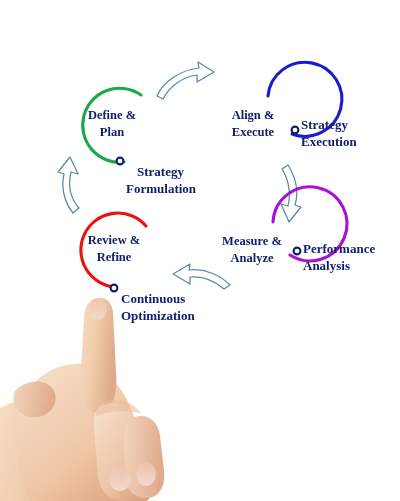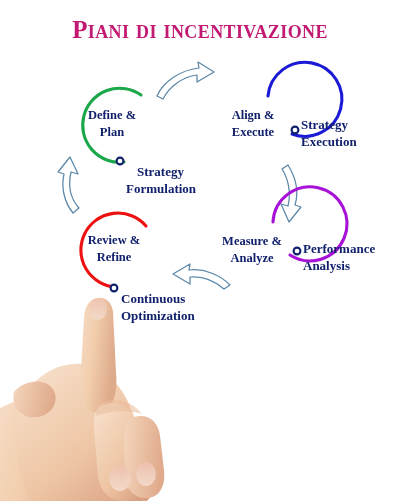--- a/index.html
+++ b/index.html
@@ -45,21 +45,20 @@
   }
   .ring{fill:none;stroke-linecap:round;}
   .marker-ring{fill:#ffffff;stroke:#12216b;stroke-width:2.1;}
   .flow-arrow{fill:#ffffff;stroke:#5b87a8;stroke-width:1.25;stroke-linejoin:round;}
 </style>
 </head>
 <body>
 
 <div id="stage">
 
-  <div id="diagram-title">Piani di incentivazione</div>
 
   <svg id="canvas" viewBox="0 0 400 501">
 
     <g>
       <path class="flow-arrow" d="M157,96
                C163,82 180,70 199,68
                L198,62 L214,72 L197,82 L197,75
                C182,77 169,87 163,99 Z"></path>
     </g>
 

